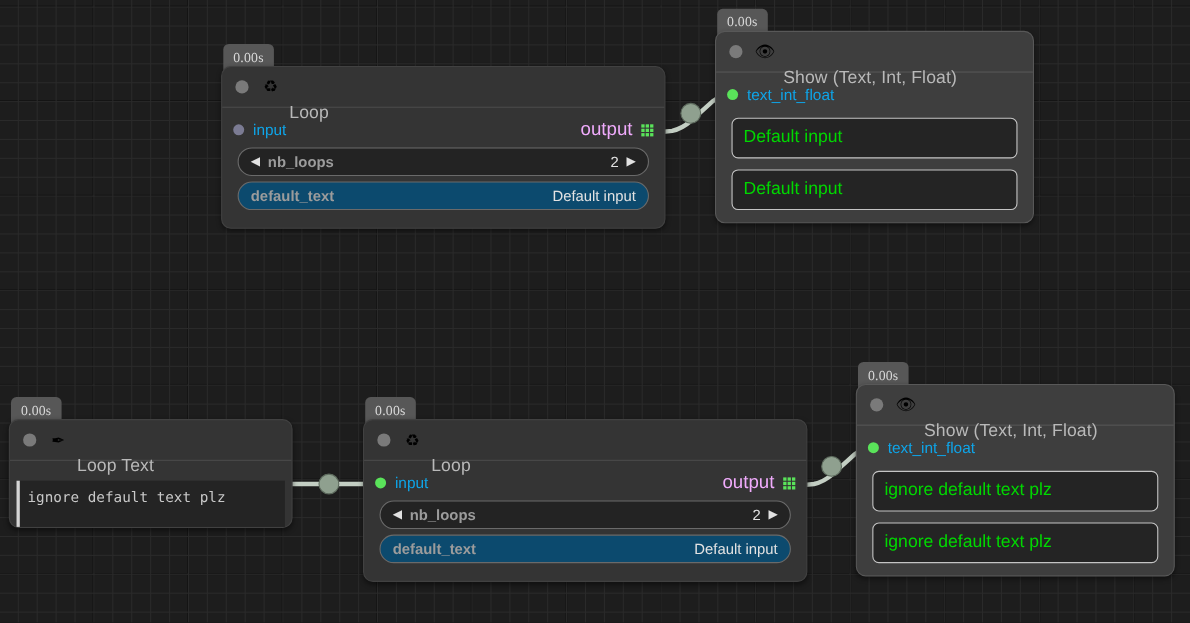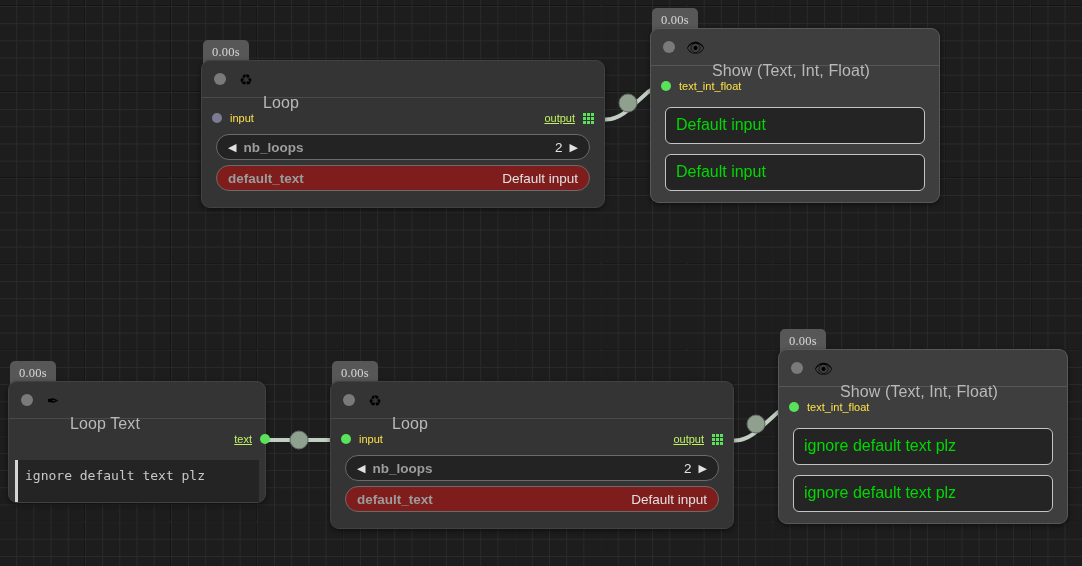--- a/index.html
+++ b/index.html
@@ -120,32 +120,31 @@
   }
   .port-dot {
     width: 10px;
     height: 10px;
     border-radius: 50%;
     flex: 0 0 auto;
   }
   .port-dot.in-unconnected { background: #7b7b93; }
   .port-dot.in-connected   { background: #5ae35a; }
   .port-label {
-    font-size: 11px;
-    color: #fde047;
+    font-size: 14px;
+    color: #0ea5e9;
     margin-left: 8px;
     white-space: nowrap;
   }
   .spacer { flex: 1 1 auto; }
   .out-label {
-    font-size: 11px;
-    color: #bef264;
+    font-size: 17px;
+    color: #f0abfc;
     margin-right: 8px;
     white-space: nowrap;
-    text-decoration: underline;
   }
   .grid-port {
     width: 11px;
     height: 11px;
     flex: 0 0 auto;
     display: grid;
     grid-template-columns: repeat(3, 3px);
     grid-template-rows: repeat(3, 3px);
     gap: 1px;
   }
@@ -158,21 +157,21 @@
     height: 26px;
     border: 1px solid #6a6a6a;
     border-radius: 13px;
     background: #232323;
     padding: 0 11px;
     margin: 5px 4px;
     box-sizing: border-box;
     font-size: 13.5px;
     color: #c9c9c9;
   }
-  .pill.flat { background: #7f1d1d; }
+  .pill.flat { background: #0c4a6e; }
   .pill .key { color: #9c9c9c; font-weight: bold; }
   .pill .val { color: #e2e2e2; }
   .arrow {
     color: #e2e2e2;
     font-size: 11px;
     line-height: 1;
     flex: 0 0 auto;
   }
   .arrow.left  { margin-right: 7px; }
   .arrow.right { margin-left: 7px; }
@@ -303,25 +302,20 @@
     </div>
   </div>
 
   <div class="node dark" id="node-write-text">
     <div class="node-header">
       <span class="status-dot"></span>
       <span class="node-icon">✒</span>
       <span class="node-title">Loop Text</span>
     </div>
     <div class="node-body" style="padding:8px 6px 0 6px;">
-      <div class="port-row">
-        <span class="spacer"></span>
-        <span class="out-label">text</span>
-        <span class="port-dot in-connected" style="margin-right:-11px;"></span>
-      </div>
       <div class="textarea-box">ignore default text plz</div>
     </div>
   </div>
 
   <div class="node dark" id="node-loop-bot">
     <div class="node-header">
       <span class="status-dot"></span>
       <span class="node-icon">♻</span>
       <span class="node-title">Loop</span>
     </div>

